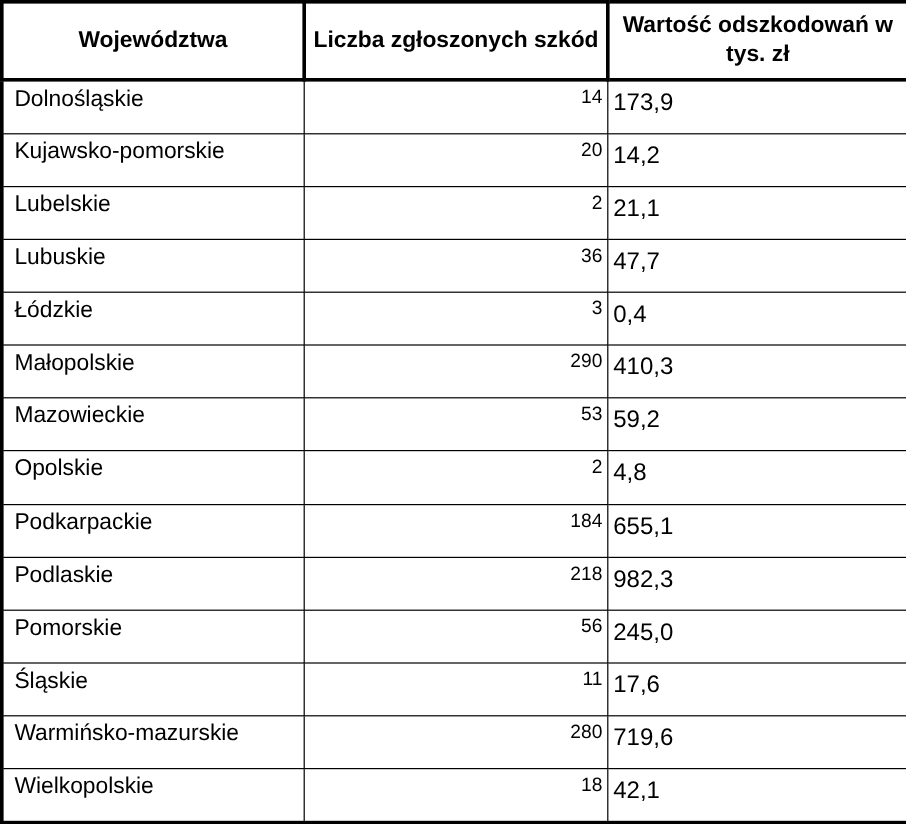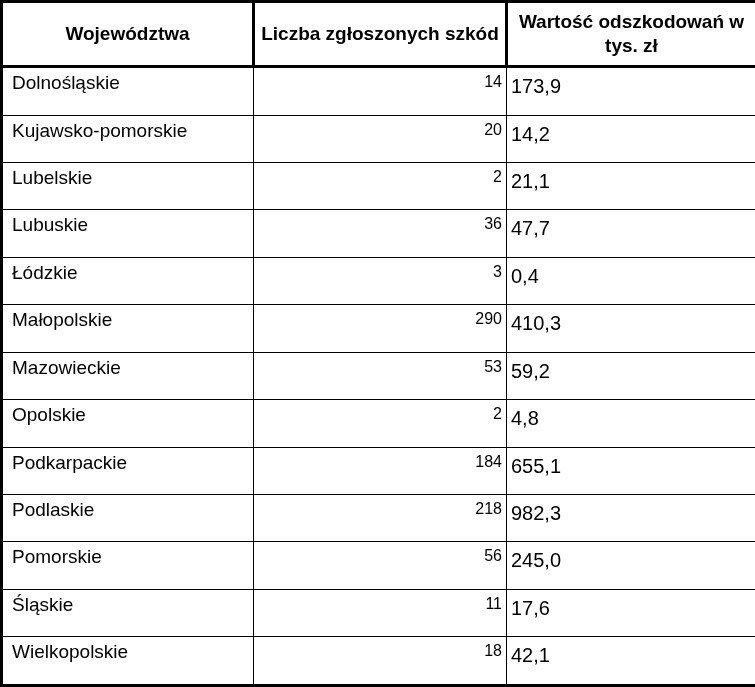--- a/index.html
+++ b/index.html
@@ -125,20 +125,25 @@
       <td class="region-col">Pomorskie</td>
       <td class="claims-col">56</td>
       <td class="value-col">245,0</td>
     </tr>
     <tr>
       <td class="region-col">Śląskie</td>
       <td class="claims-col">11</td>
       <td class="value-col">17,6</td>
     </tr>
     <tr>
+      <td class="region-col">Warmińsko-mazurskie</td>
+      <td class="claims-col">280</td>
+      <td class="value-col">719,6</td>
+    </tr>
+    <tr>
       <td class="region-col">Wielkopolskie</td>
       <td class="claims-col">18</td>
       <td class="value-col">42,1</td>
     </tr>
 
   </tbody>
 
 </table>
 
 </body></html>

